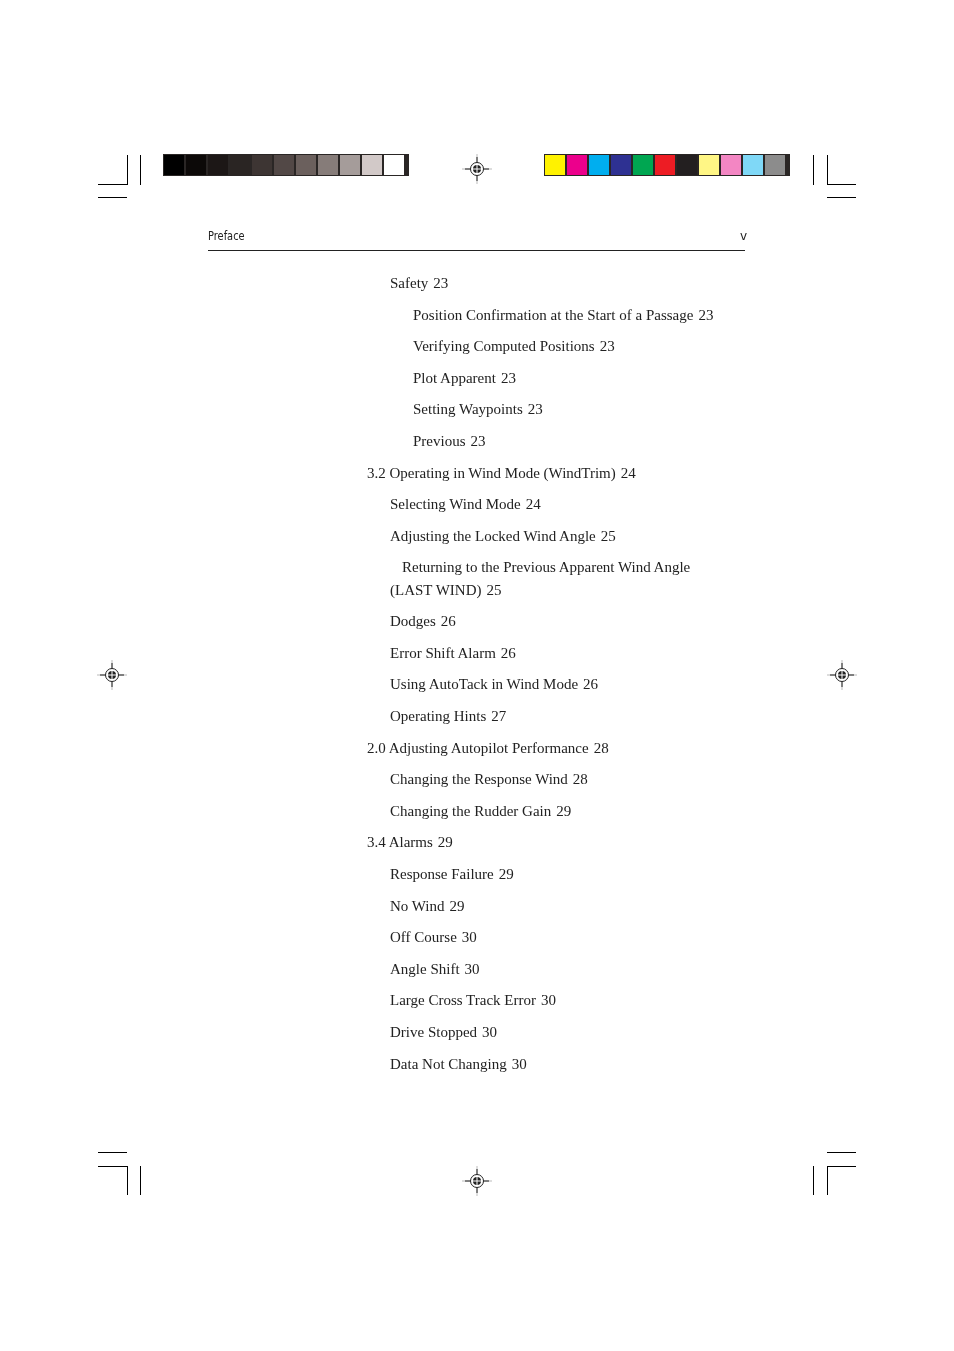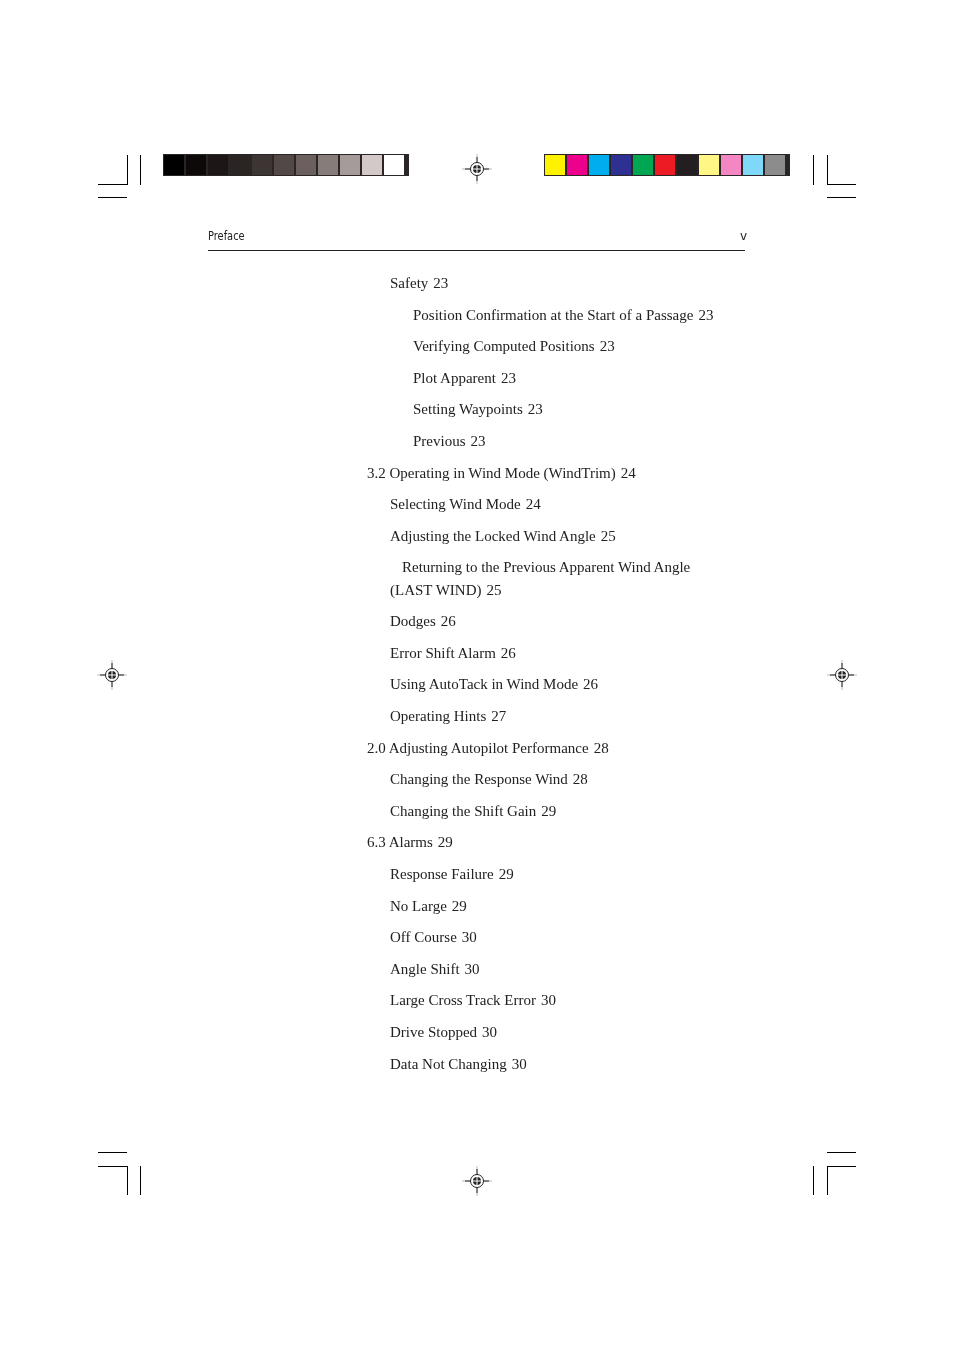--- a/index.html
+++ b/index.html
@@ -185,36 +185,36 @@
       <span class="title">2.0 Adjusting Autopilot Performance</span>
       <span class="dots"></span>
       <span class="page">28</span>
     </div>
     <div class="toc-row lvl2" style="top: 771px;">
       <span class="title">Changing the Response Wind</span>
       <span class="dots"></span>
       <span class="page">28</span>
     </div>
     <div class="toc-row lvl2" style="top: 803px;">
-      <span class="title">Changing the Shift Gain</span>
+      <span class="title">Changing the Rudder Gain</span>
       <span class="dots"></span>
       <span class="page">29</span>
     </div>
     <div class="toc-row lvl1" style="top: 834px;">
-      <span class="title">6.3 Alarms</span>
+      <span class="title">3.4 Alarms</span>
       <span class="dots"></span>
       <span class="page">29</span>
     </div>
     <div class="toc-row lvl2" style="top: 866px;">
       <span class="title">Response Failure</span>
       <span class="dots"></span>
       <span class="page">29</span>
     </div>
     <div class="toc-row lvl2" style="top: 898px;">
-      <span class="title">No Large</span>
+      <span class="title">No Wind</span>
       <span class="dots"></span>
       <span class="page">29</span>
     </div>
     <div class="toc-row lvl2" style="top: 929px;">
       <span class="title">Off Course</span>
       <span class="dots"></span>
       <span class="page">30</span>
     </div>
     <div class="toc-row lvl2" style="top: 961px;">
       <span class="title">Angle Shift</span>

